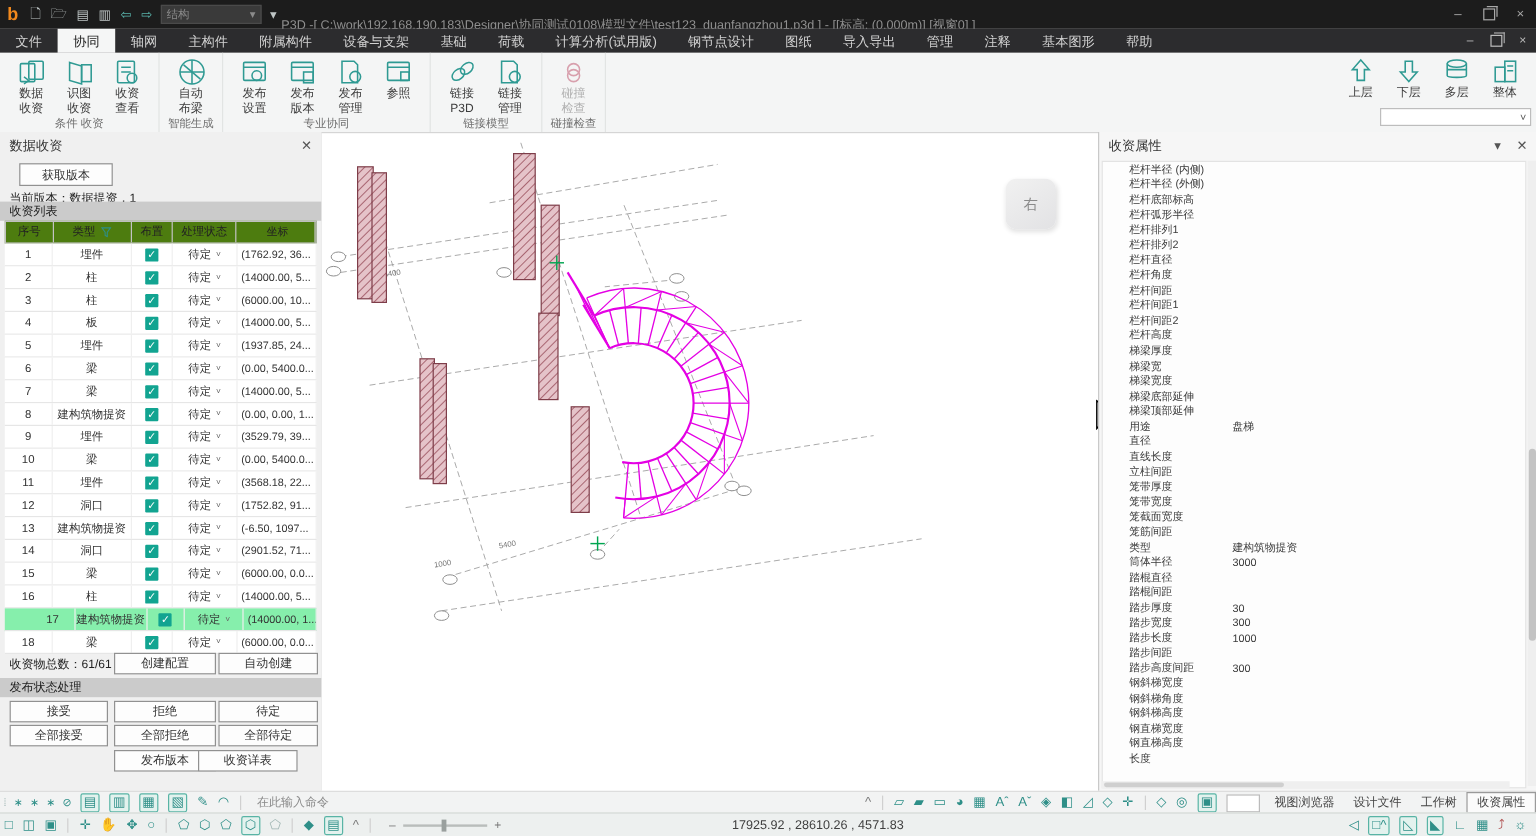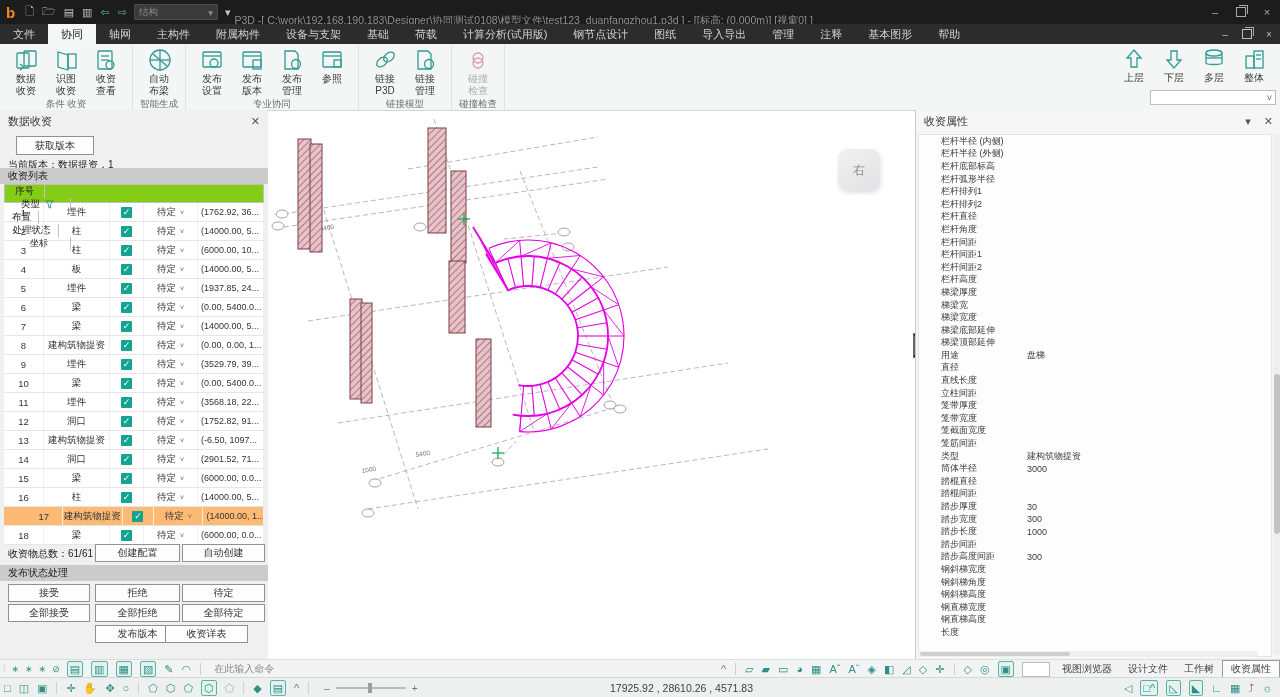--- a/index.html
+++ b/index.html
@@ -41,24 +41,24 @@
   .lpanel{position:absolute;left:0;top:0;width:268px;height:549px;background:#f0f0f0;border-right:1px solid #c9c9c9;font-size:10px;color:#333;}
   .ptitle{height:22px;display:flex;align-items:center;justify-content:space-between;padding:0 8px;font-size:11px;color:#333;}
   .closex{color:#555;cursor:pointer;font-size:11px;}
   .getver{position:absolute;left:16px;top:26px;width:76px;height:17px;}
   .btn{background:#fdfdfd;border:1px solid #919191;font-size:10px;color:#333;
     display:flex;align-items:center;justify-content:center;cursor:pointer;}
   .curver{position:absolute;left:8px;top:48px;font-size:10px;color:#222;}
   .secbar{position:absolute;left:0;width:268px;height:16px;background:#cbcbcb;font-weight:normal;
     font-size:10px;color:#1d1d1d;display:flex;align-items:center;padding-left:8px;box-sizing:border-box;}
   .ltable{position:absolute;left:4px;top:74px;width:260px;}
-  .thead{display:flex;background:#84cc16;border:1px solid #bfbfbf;height:17px;font-size:9.5px;color:#222;flex-direction:column;}
+  .thead{display:flex;background:#4d7c0f;border:1px solid #bfbfbf;height:17px;font-size:9.5px;color:#222;}
   .thead>div{display:flex;align-items:center;justify-content:center;border-right:1px solid #c3c3c3;box-sizing:border-box;}
   .trow{display:flex;background:#fff;border-bottom:1px solid #e6e6e6;height:18px;font-size:9.5px;color:#333;cursor:pointer;}
-  .trow.sel{background:#fdba74;padding-left:22px;}
+  .trow.sel{background:#86efac;padding-left:22px;}
   .trow>div{display:flex;align-items:center;justify-content:center;border-right:1px solid #efefef;box-sizing:border-box;overflow:hidden;white-space:nowrap;}
   .c-no{width:40px;}.c-type{width:66px;}.c-place{width:34px;}.c-status{width:54px;}.c-coord{width:66px;justify-content:flex-start!important;padding-left:3px;font-size:9px;}
   .chk{width:11px;height:11px;background:#12a491;border-radius:1px;color:#fff;font-size:9px;line-height:11px;text-align:center;cursor:pointer;}
   .ddv{color:#666;font-size:7px;margin-left:4px;}
   .totline{position:absolute;left:8px;font-size:10px;color:#222;}
   
   .canvas{position:absolute;left:268px;top:0;width:647px;height:549px;background:#ffffff;border-top:1px solid #d5d5d5;}
   .viewcube{position:absolute;left:570px;top:38px;width:42px;height:42px;background:linear-gradient(145deg,#f1f1f1,#e2e2e4);
     border-radius:9px;box-shadow:1px 2px 4px rgba(0,0,0,0.12);display:flex;align-items:center;justify-content:center;
     color:#8a8a8a;font-size:12px;cursor:pointer;}

